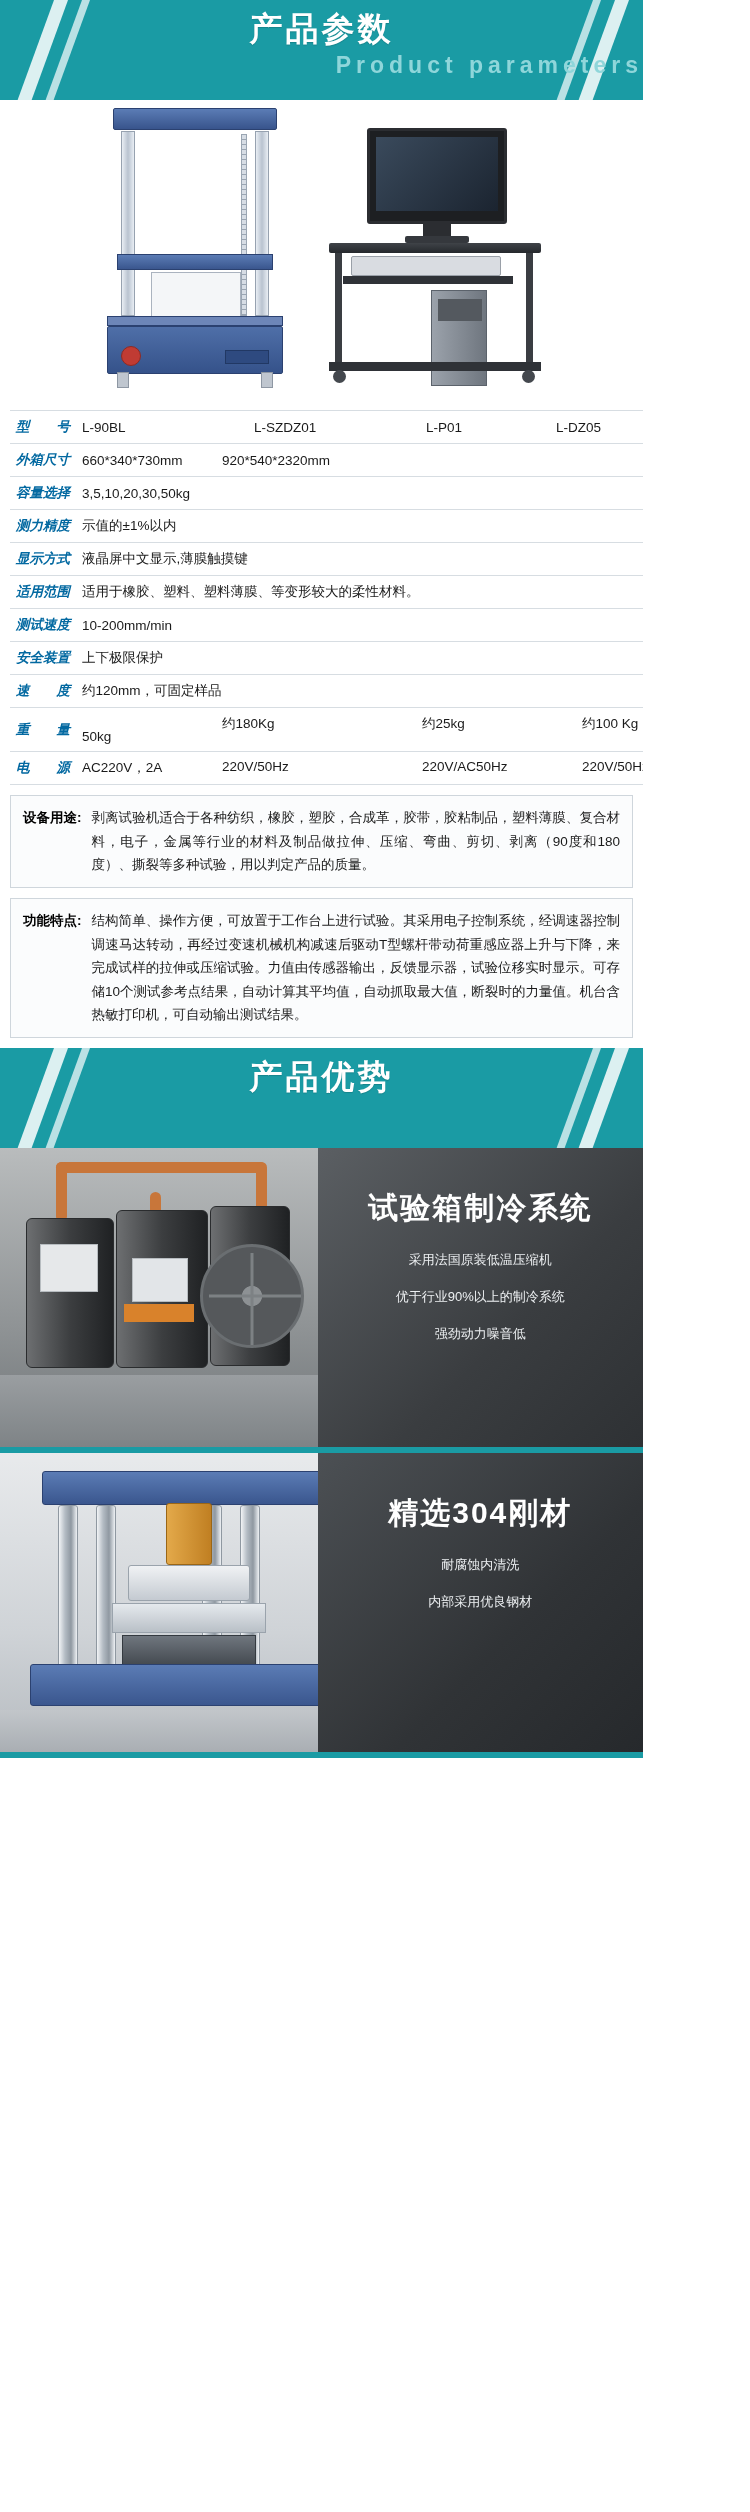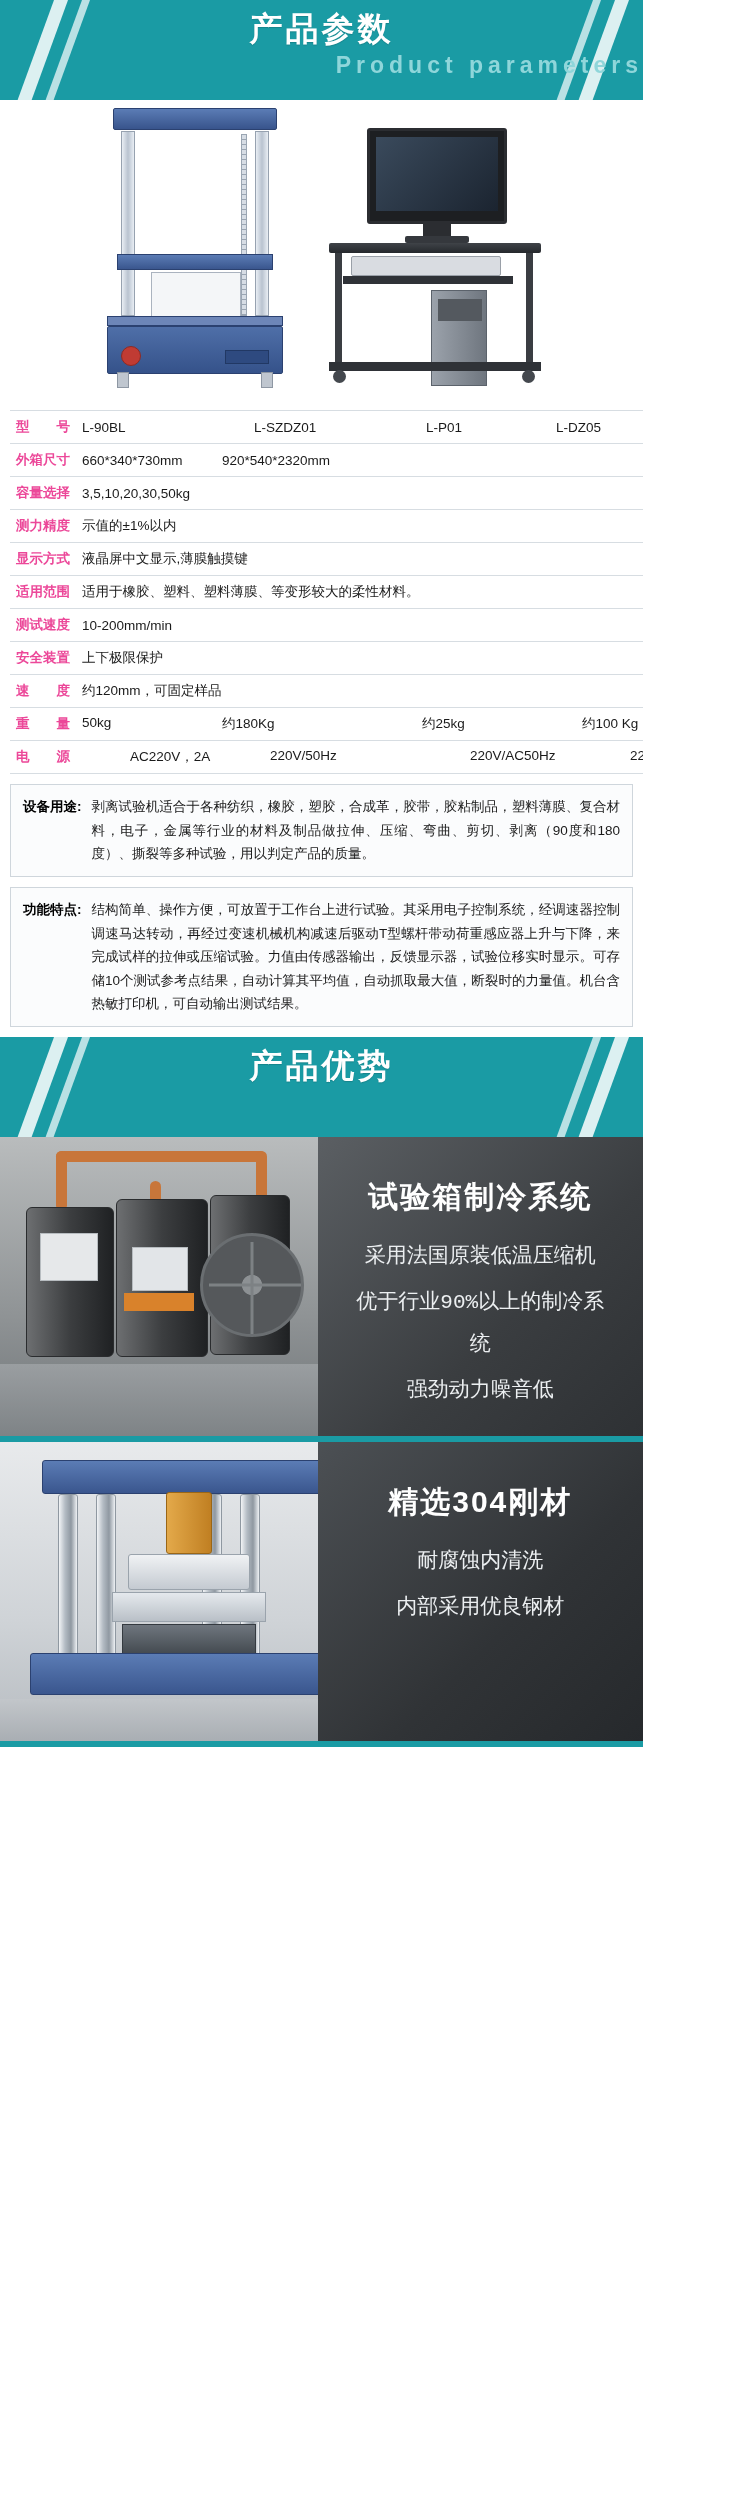--- a/index.html
+++ b/index.html
@@ -165,43 +165,44 @@
     color:#1a1a1a;
   }
   table.spec tr { border-bottom:1px solid #d7dde2; }
   table.spec tr:first-child { border-top:1px solid #d7dde2; }
   table.spec td { padding:7px 6px; vertical-align:middle; }
   td.label {
     width:92px;
     text-align:justify;
     text-align-last:justify;
     font-weight:bold;
-    color:#ec4899;
+    color:#0369a1;
     padding-left:12px;
     padding-right:12px;
     background:#ffffff;
     white-space:nowrap;
+    font-style:italic;
   }
   td.val { padding-left:10px; }
   .cols { display:flex; }
   .cols span { display:block; }
   .c-model-1 { width:172px; }
   .c-model-2 { width:172px; }
   .c-model-3 { width:130px; }
   .c-model-4 { width:140px; }
 
   .dim-1 { width:140px; }
   .dim-2 { width:270px; }
   .dim-3 { width:160px; }
 
-  .w-1 { width:140px; }
+  .w-1 { width:140px;margin-top:14px; }
   .w-2 { width:200px; }
   .w-3 { width:160px; }
 
-  .p-1 { width:140px;margin-left:48px; }
+  .p-1 { width:140px; }
   .p-2 { width:200px; }
   .p-3 { width:160px; }
 
   
   .para-block { padding:10px 10px 0 10px; }
   .para {
     border:1px solid #cfd6dc;
     background:#fbfcfd;
     padding:10px 12px;
     margin-bottom:10px;
@@ -228,25 +229,24 @@
     padding:40px 26px 0 26px;
     text-align:center;
   }
   .adv .caption h3 {
     margin:0 0 18px 0;
     font-size:30px;
     font-weight:bold;
     letter-spacing:2px;
   }
   .adv .caption p {
-    margin:4px;
-    font-size:21px;
+    margin:11px;
+    font-size:13px;
     line-height:2;
     color:#eceff1;
-    font-family:Liberation Mono, monospace;
   }
   .adv.alt .caption { background:linear-gradient(135deg,#4c5054,#303336 60%,#26292c); }
 
   
   .ph1 { background:linear-gradient(#b9bcbd,#8f9395 60%,#6f7477); }
   .ph1 .pipe {
     position:absolute; background:#c8763a; border-radius:6px;
   }
   .ph1 .pipe.p1 { left:56px; top:14px; width:210px; height:11px; }
   .ph1 .pipe.p2 { left:56px; top:14px; width:11px; height:60px; }

